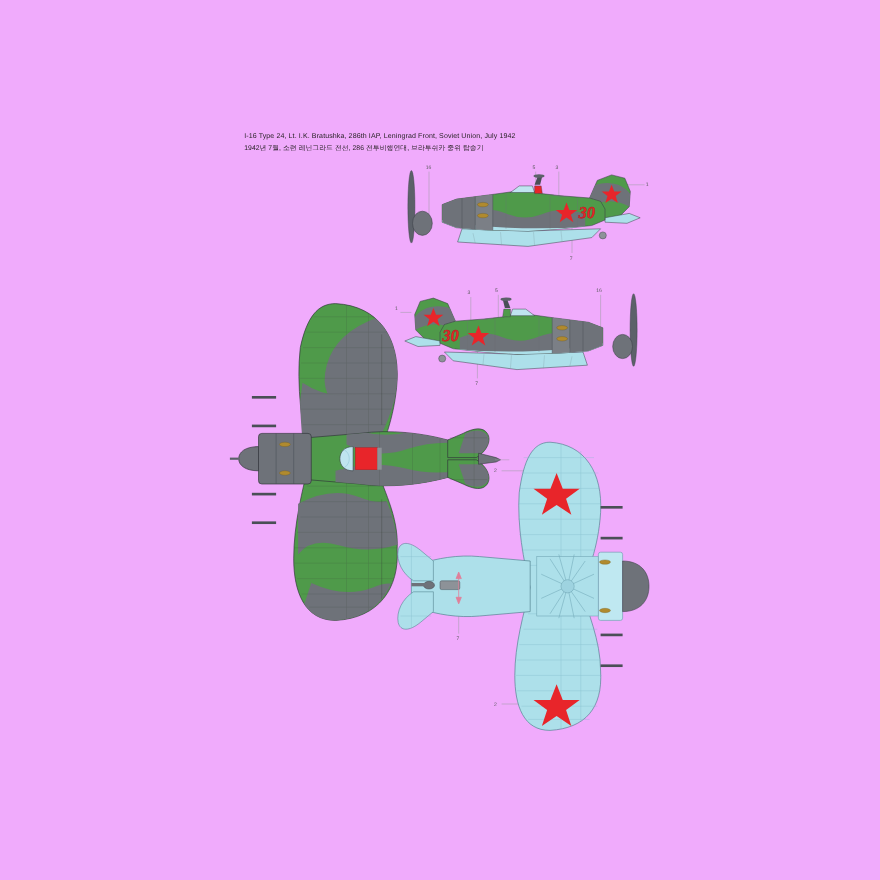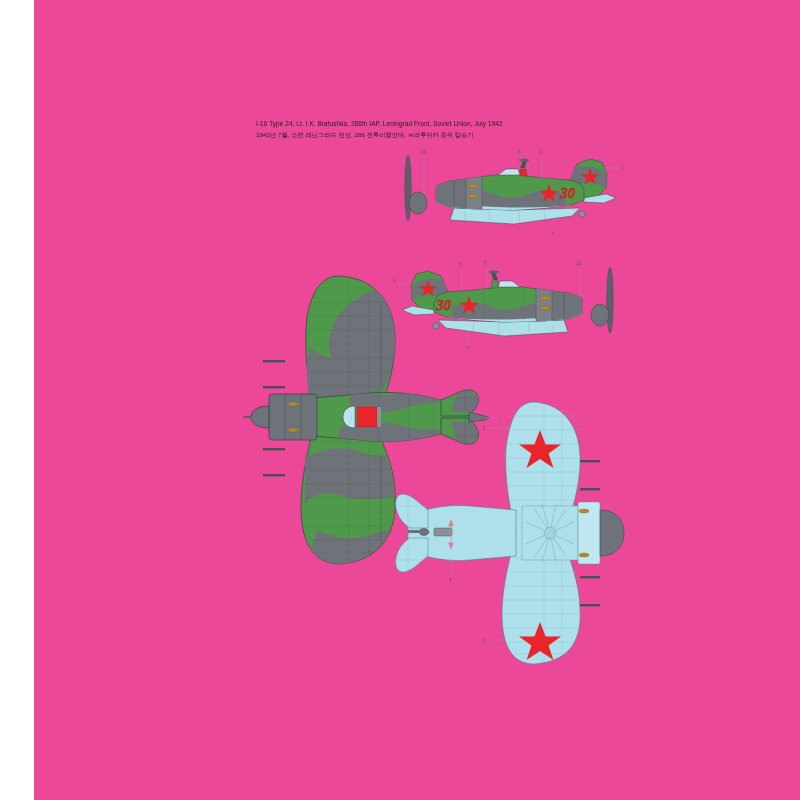--- a/index.html
+++ b/index.html
@@ -1,18 +1,18 @@
 <!DOCTYPE html>
 <html><head>
 <meta charset="utf-8">
 <style>
   html,body{margin:0;padding:0;background:#ffffff;}
   body{width:800px;height:800px;position:relative;overflow:hidden;
        font-family:"Liberation Sans", sans-serif;}
-  #page{position:absolute;inset:0;background:#ec4899;margin-left:34px;}
+  #page{position:absolute;inset:0;background:#f0abfc;}
 
   .caption{position:absolute;left:222px;top:119px;width:540px;}
   .cap-en{font-size:6.4px;line-height:9px;color:#231f20;letter-spacing:.1px;white-space:nowrap;}
   .cap-kr{font-size:6.2px;line-height:9px;color:#231f20;letter-spacing:.05px;white-space:nowrap;margin-top:2px;}
 
   .view{position:absolute;}
   .view svg{display:block;overflow:visible;}
 
   .callout-num{font-size:4.6px;fill:#58595b;font-family:"Liberation Sans",sans-serif;}
 </style>

